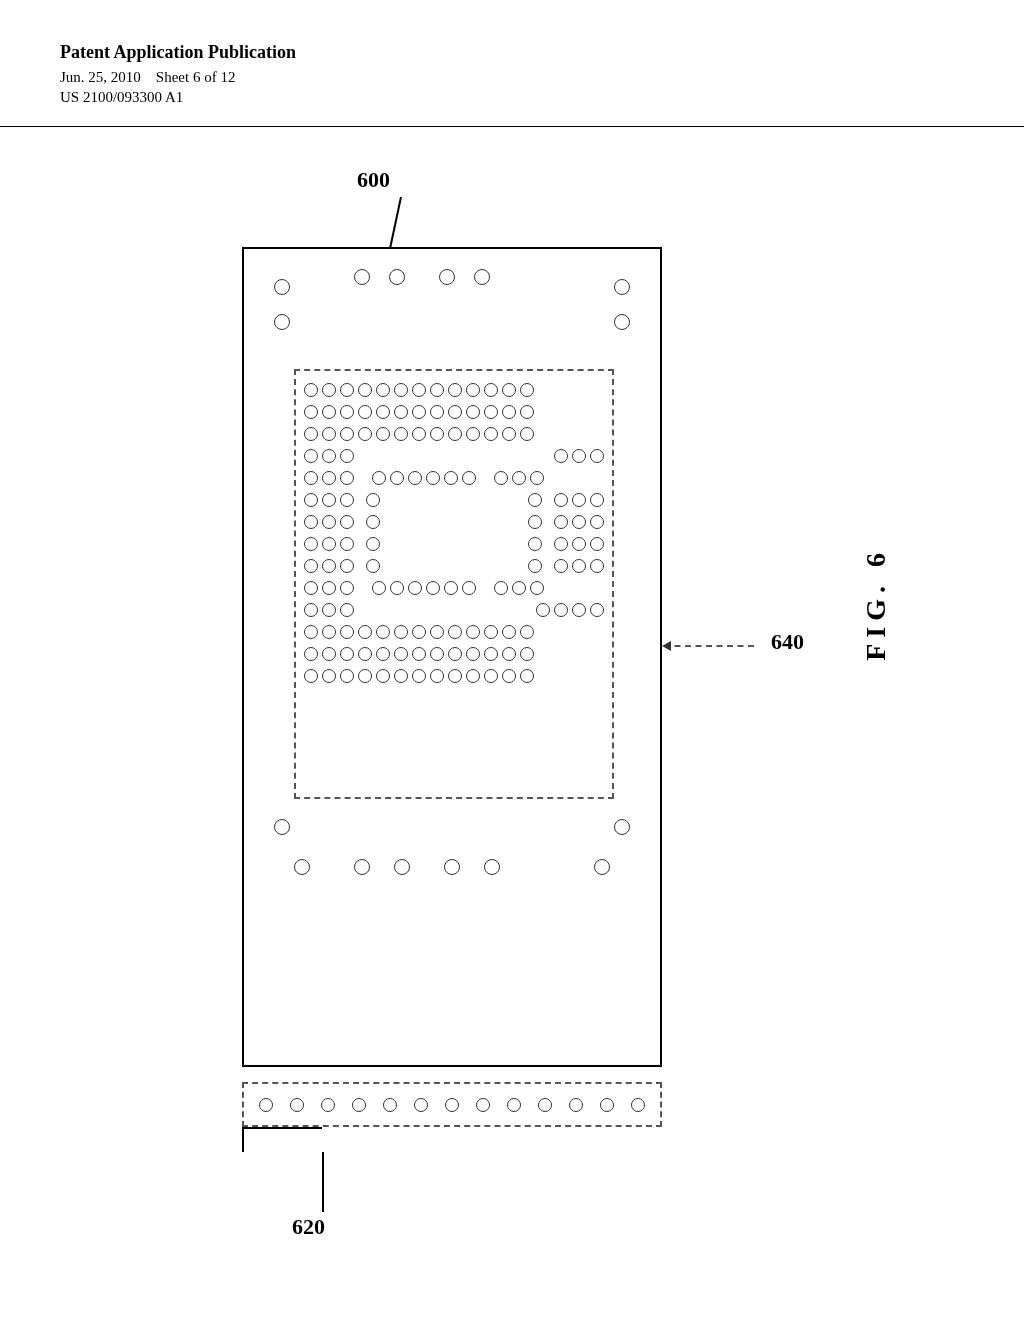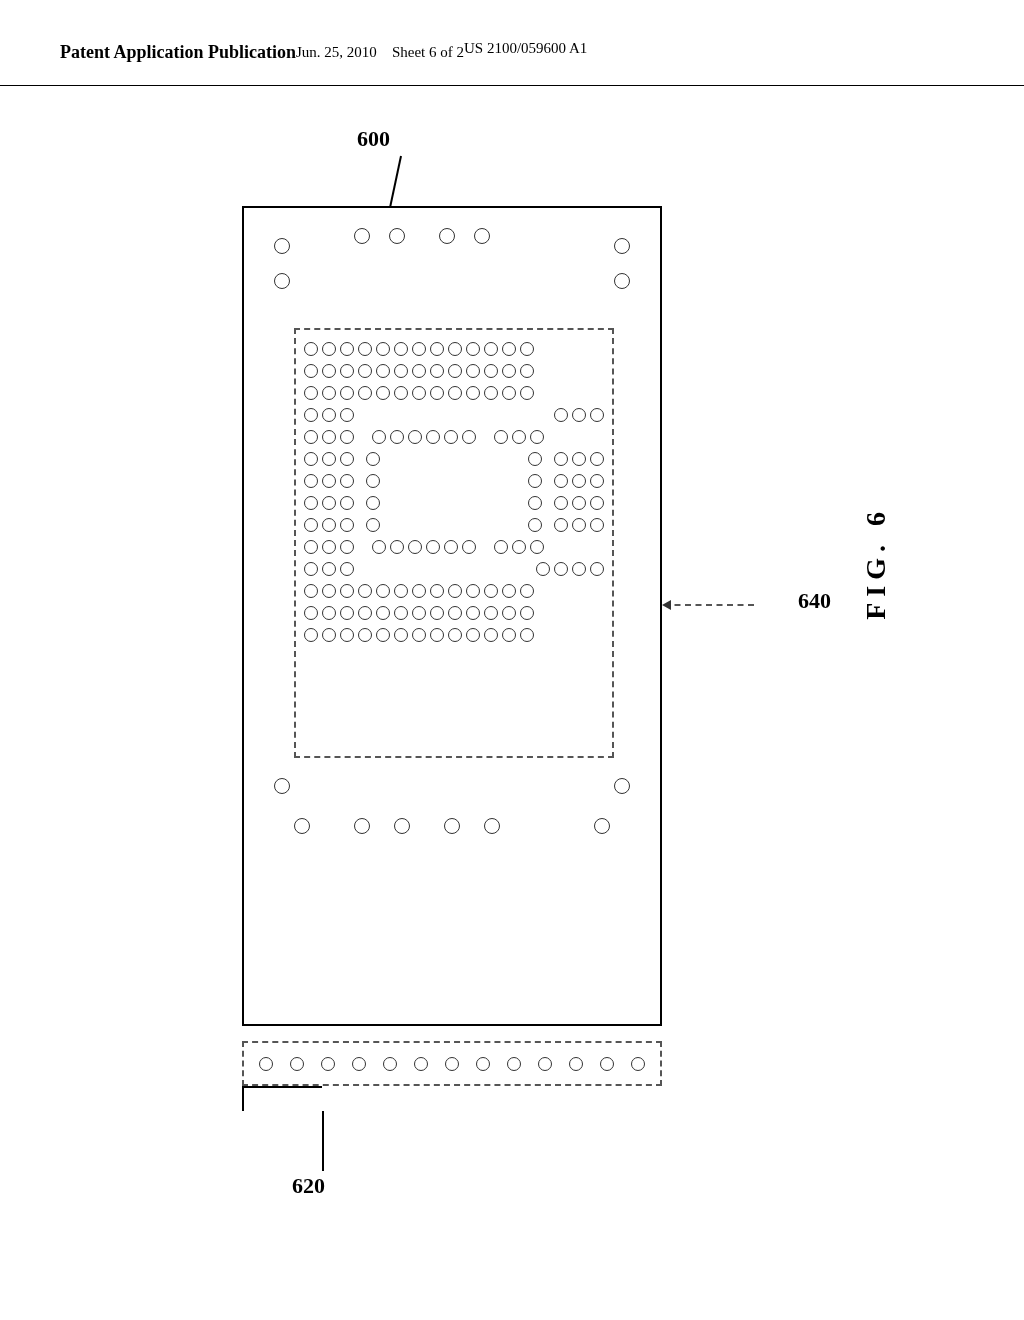--- a/index.html
+++ b/index.html
@@ -12,20 +12,21 @@
       overflow: hidden;
     }
 
     
     .header {
       display: flex;
       justify-content: flex-start;
       align-items: flex-start;
       padding: 40px 60px 20px 60px;
       border-bottom: 1px solid #000;
+      flex-direction: column;
     }
     .header-left {
       font-size: 18px;
       font-weight: bold;
       line-height: 1.4;
     }
     .header-center {
       font-size: 15px;
       text-align: center;
       line-height: 1.6;
@@ -106,23 +107,23 @@
     }
 
   </style>
 </head>
 <body>
 
 <div class="header">
   <div class="header-left">Patent Application Publication</div>
   <div class="header-center">
     <span>Jun. 25, 2010</span>&nbsp;&nbsp;&nbsp;
-    <span>Sheet 6 of 2</span>
+    <span>Sheet 6 of 12</span>
   </div>
-  <div class="header-right">US 2100/059600 A1</div>
+  <div class="header-right">US 2100/093300 A1</div>
 </div>
 
 <div class="main">
   <div class="figure-area" style="position:relative; height:1180px;text-decoration:underline;">
 
     <div style="position:absolute; top:0; left:235px; font-size:22px; font-weight:bold;">600</div>
 
     <div style="position:absolute; top:30px; left:278px; width:2px; height:55px; background:#000; transform:rotate(12deg); transform-origin: top center;"></div>
 
     <div class="outer-rect">
@@ -379,18 +380,18 @@
     </div>
 
     <div style="position:absolute; top:960px; left:120px; width:2px; height:25px; background:#000;"></div>
     <div style="position:absolute; top:960px; left:120px; width:80px; height:2px; background:#000;"></div>
 
     <div style="position:absolute; top:985px; left:200px; width:2px; height:60px; background:#000;"></div>
     <div style="position:absolute; top:1047px; left:170px; font-size:22px; font-weight:bold;text-align:right;">620</div>
 
     <div style="position:absolute; top:478px; left:542px; width:2px; height:1px; border-top: 2px dashed #555; width:90px;"></div>
     <div style="position:absolute; top:474px; left:540px; width:0; height:0; border-top:5px solid transparent; border-bottom:5px solid transparent; border-right:9px solid #333;"></div>
-    <div style="position:absolute; top:462px; left:676px; font-size:22px; font-weight:bold;">640</div>
+    <div style="position:absolute; top:462px; left:649px; font-size:22px; font-weight:bold;">640</div>
 
     <div style="position:absolute; top:380px; right:10px; font-size:28px; font-weight:bold; writing-mode:vertical-rl; transform:rotate(180deg); letter-spacing:6px;">FIG. 6</div>
 
   </div>
 </div>
 
 </body></html>

